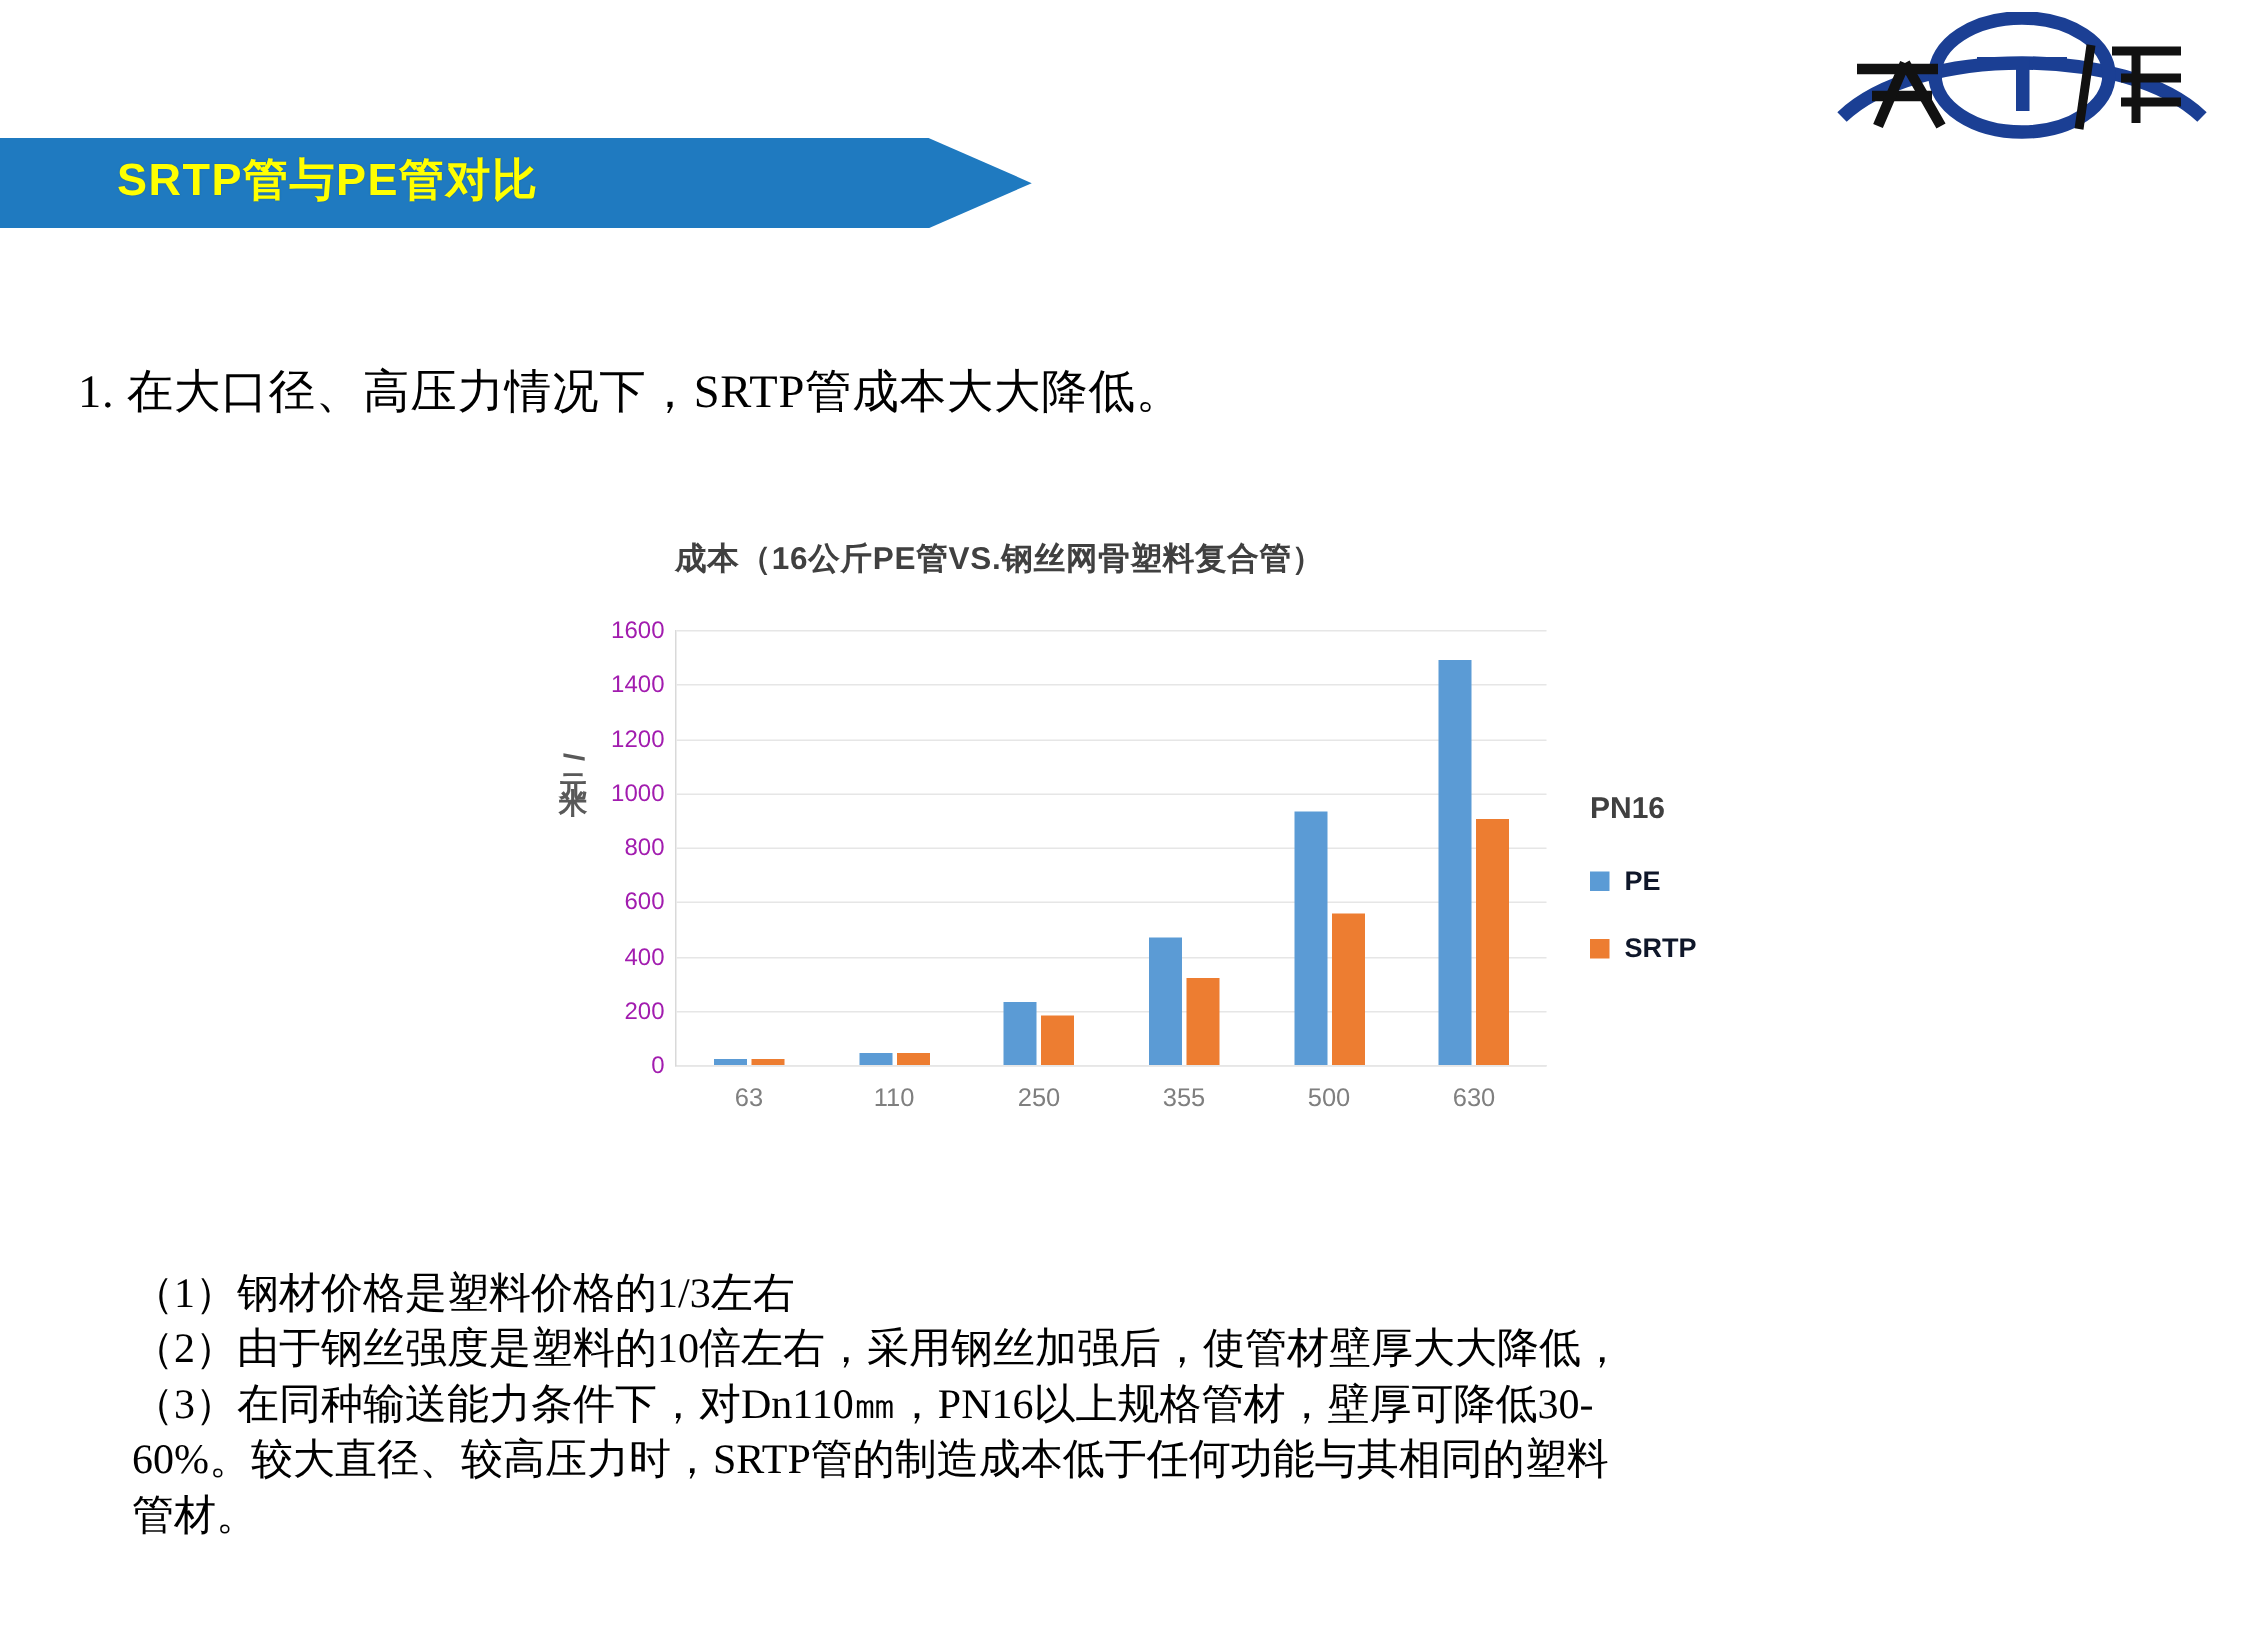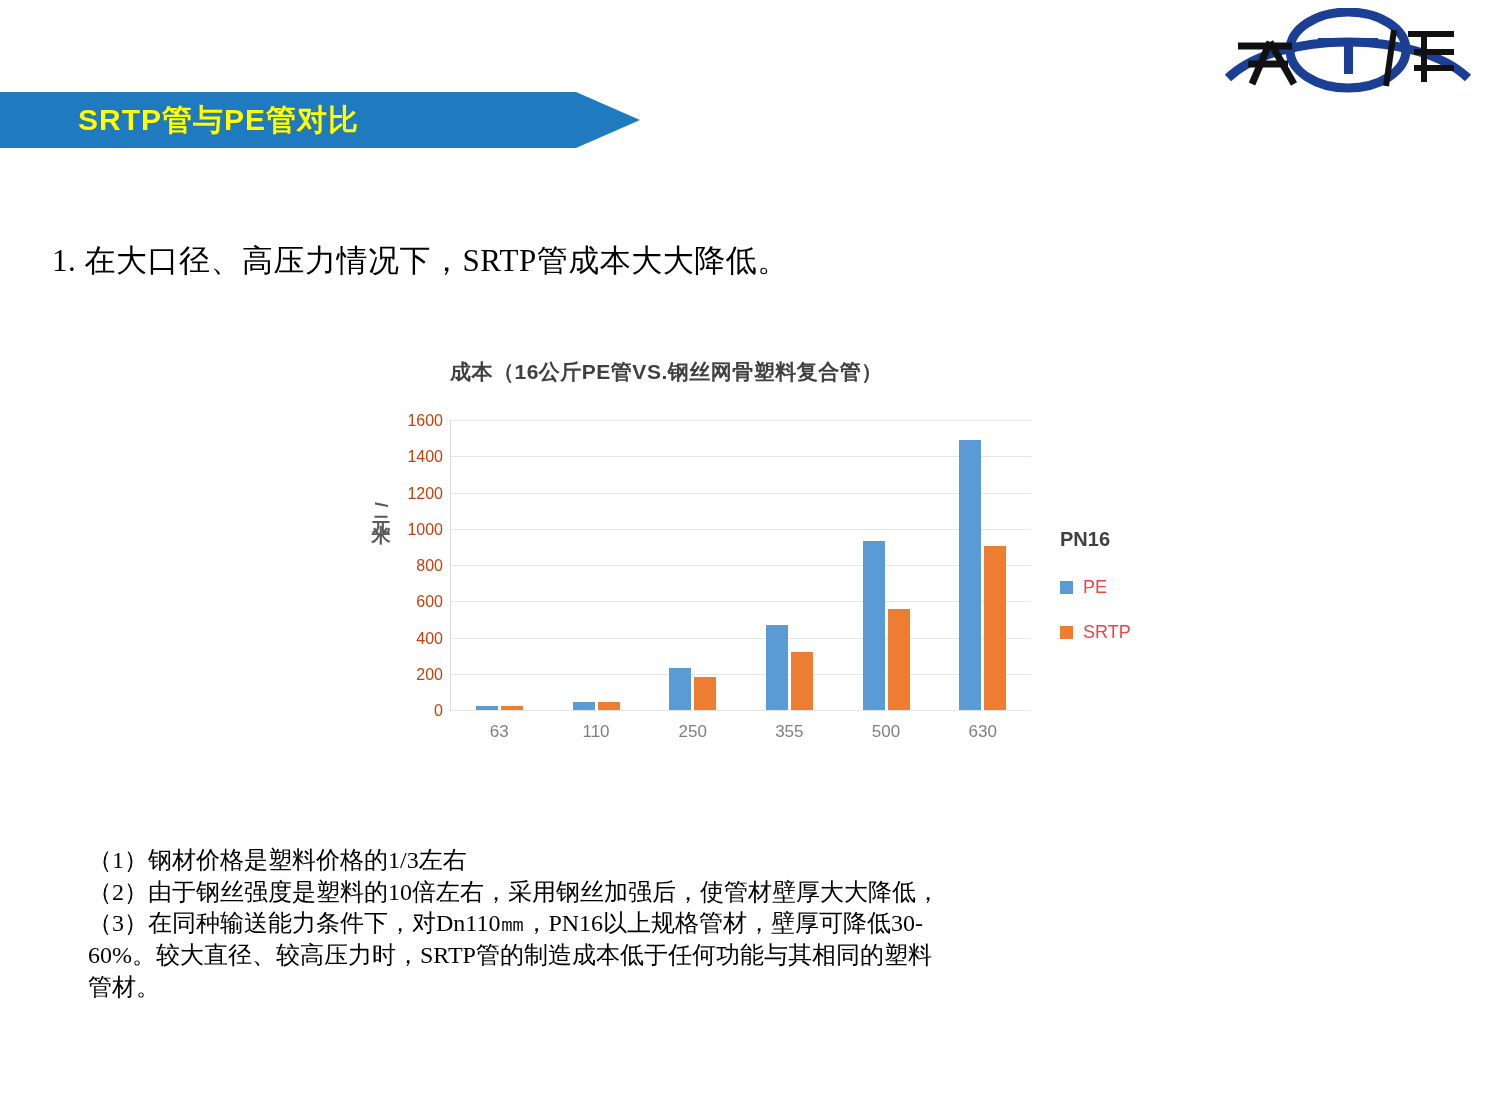--- a/index.html
+++ b/index.html
@@ -13,21 +13,21 @@
 
   
   .logo{
     position:absolute; top:8px; right:34px;
     width:260px; height:100px;
   }
 
   
   .banner-wrap{
     position:absolute; left:0; top:92px;
-    width:640px; height:56px;
+    width:640px; height:56px;padding-left:48px;
   }
   .banner-bg{position:absolute;inset:0;}
   .banner-text{
     position:absolute; left:78px; top:0; height:56px;
     display:flex; align-items:center;
     color:#ffff00;
     font-size:30px; font-weight:bold;
     letter-spacing:1px;
     text-shadow:0 0 1px rgba(0,0,0,.25);
   }
@@ -36,21 +36,21 @@
   .lead{
     position:absolute; left:52px; top:240px;
     font-family:"Liberation Serif", serif;
     font-size:31px; color:#000;
     letter-spacing:.5px;
   }
 
   .notes{
     position:absolute; left:88px; top:845px; width:1400px;
     font-family:"Liberation Serif", serif;
-    font-size:24px; line-height:1.32; color:#000;
+    font-size:28px; line-height:1.32; color:#000;
   }
   .notes p{margin:0;}
   .notes p.hang{text-indent:0;}
 
   
   .chart{
     position:absolute; left:300px; top:330px;
     width:860px; height:460px;
     background:#fff;
   }
@@ -67,21 +67,21 @@
     border-left:1px solid #d9d9d9;
     border-bottom:1px solid #d9d9d9;
   }
   .gridline{
     position:absolute; left:0; width:100%;
     border-top:1px solid #e6e6e6;
   }
   .ytick{
     position:absolute; right:calc(100% + 8px);
     transform:translateY(-50%);
-    font-size:16px; color:#c2410c; white-space:nowrap;
+    font-size:16px; color:#a21caf; white-space:nowrap;
   }
   .ylabel{
     position:absolute; left:68px; top:170px;
     font-size:19px; color:#595959; font-weight:bold;
     writing-mode:vertical-rl;
     letter-spacing:2px;
   }
   .groups{
     position:absolute; left:0; bottom:0; width:100%; height:100%;
     display:flex; align-items:flex-end;
@@ -106,21 +106,21 @@
   .legend{
     position:absolute; left:760px; top:175px;margin-top:23px;
   }
   .legend-title{
     font-size:20px; color:#404040; font-weight:bold;
     margin-bottom:26px;
   }
   .legend-row{
     display:flex; align-items:center; gap:10px;
     margin-bottom:24px;
-    font-size:18px; color:#ef4444;
+    font-size:18px; color:#0f172a;font-weight:bold;
   }
   .swatch{width:13px;height:13px;display:inline-block;}
   .swatch.pe{background:#5b9bd5;}
   .swatch.srtp{background:#ed7d31;}
 </style>
 </head>
 <body>
 
 <div class="logo">
   <svg viewBox="0 0 260 100" width="260" height="100" aria-hidden="true">

